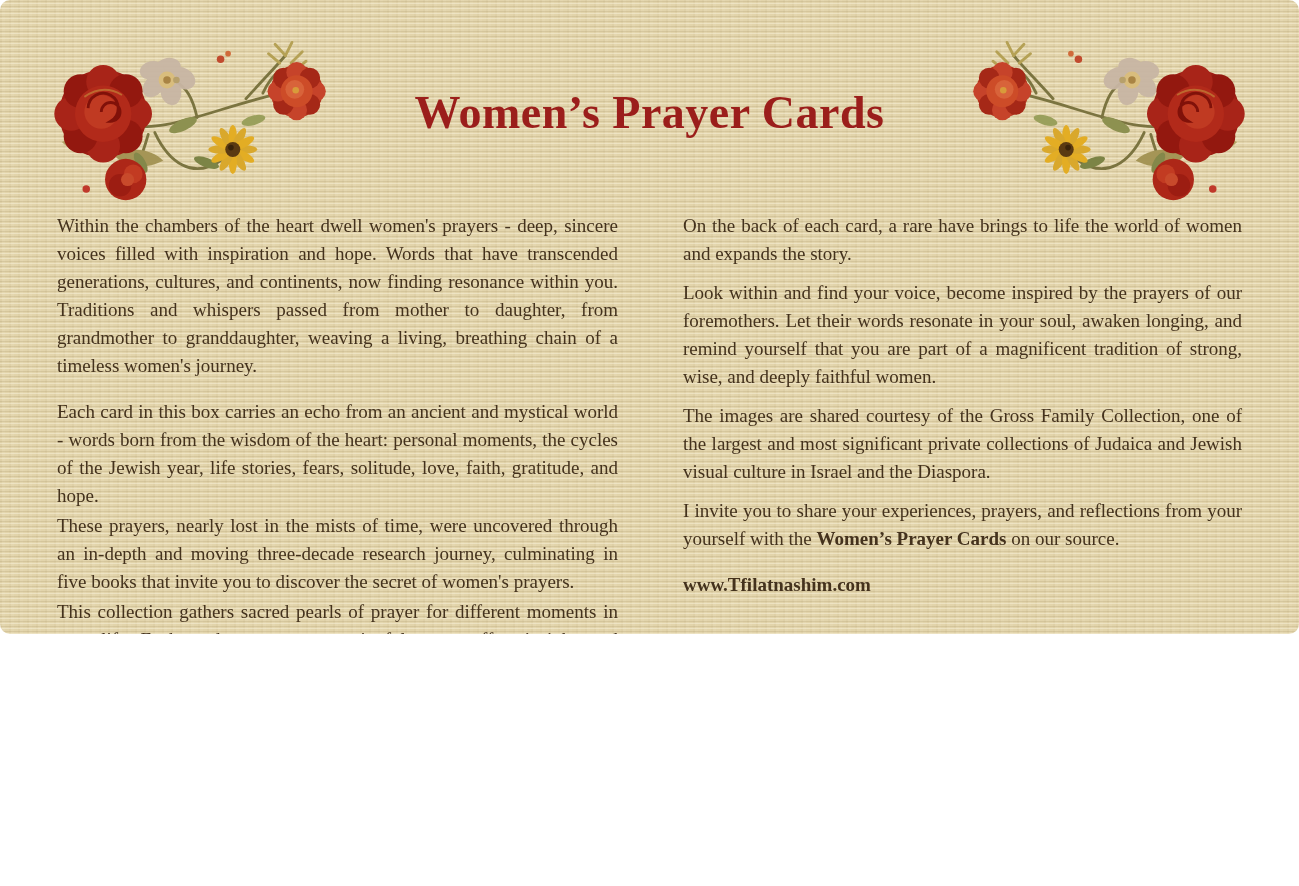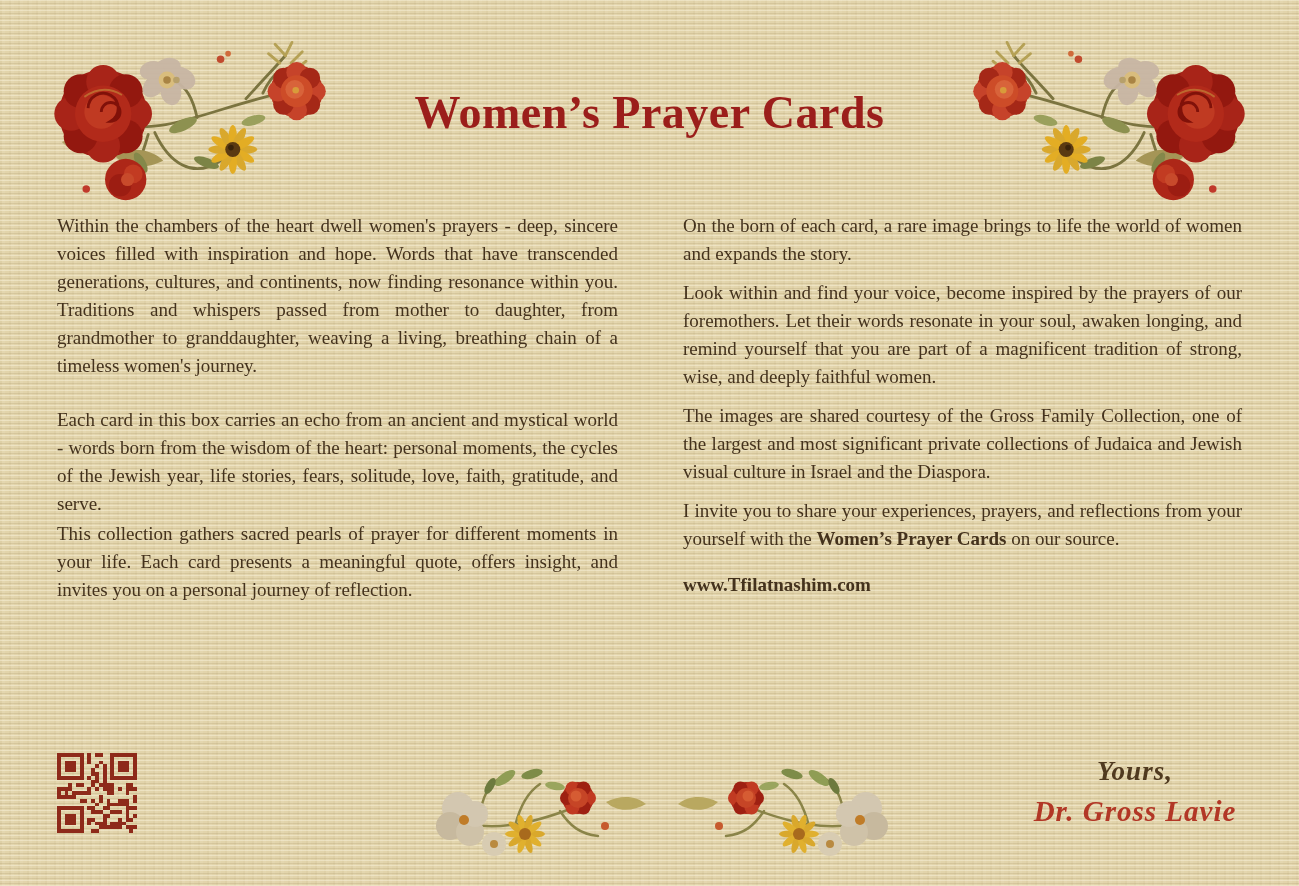--- a/index.html
+++ b/index.html
@@ -1,31 +1,32 @@
 <!DOCTYPE html>
 <html style="--c-title: #9b1e1b; --c-body: #44321d; --c-sign-brown: #503a20; --c-sign-red: #b23726;"><head>
 <meta charset="utf-8">
 <style>
   html,body{margin:0;padding:0;}
   .page{
     position:relative;
-    width:1299px;height:886px;
+    width:1299px;height:634px;
     overflow:hidden;
     background-color:#e2d4ab;
     background-image:
       repeating-linear-gradient(0deg,
         rgba(250,244,222,0.45) 0px, rgba(250,244,222,0.45) 1px,
         rgba(0,0,0,0) 1px, rgba(0,0,0,0) 2px,
         rgba(143,121,72,0.16) 2px, rgba(143,121,72,0.16) 3px,
         rgba(0,0,0,0) 3px, rgba(0,0,0,0) 5px),
       repeating-linear-gradient(90deg,
         rgba(150,128,80,0.05) 0px, rgba(150,128,80,0.05) 2px,
         rgba(255,248,228,0.07) 2px, rgba(255,248,228,0.07) 5px,
         rgba(0,0,0,0) 5px, rgba(0,0,0,0) 9px);
     font-family:"Liberation Serif", serif;
+    border-radius:10px;
   }
   .title{
     position:absolute; left:0; right:0; top:86px;
     text-align:center;
     font-size:46px; font-weight:bold;
     color:var(--c-title,#9b1e1b);
     letter-spacing:0.5px;
     margin:0;
   }
   .columns{
@@ -35,21 +36,21 @@
   .col{ width:561px; }
   .col.left{ margin-right:65px; }
   .col.right{ width:559px; }
   .col p{
     margin:0 0 13px 0;
     font-size:19px; line-height:28px;
     text-align:justify;
     color:var(--c-body,#44321d);
   }
   .col.left p{ margin-bottom:2px; }
-  .col.left p.first{ margin-bottom:26px; }
+  .col.left p.first{ margin-bottom:18px; }
   .col.right p{ margin-bottom:11px; }
   .website{
     font-size:19px; line-height:28px; font-weight:bold;
     color:var(--c-body,#44321d);
     margin-top:18px;
   }
   .invite b{ font-weight:bold; }
   .floral{ position:absolute; }
   .floral svg{ display:block; width:100%; height:100%; }
   .mirrored{ transform:scaleX(-1); }
@@ -247,25 +248,26 @@
     <svg viewBox="0 0 330 185">
         <use href="#corner-spray"></use>
       </svg>
   </div>
 
   <h1 class="title">Women’s Prayer Cards</h1>
 
   <div class="columns">
     <div class="col left">
       <p class="first">Within the chambers of the heart dwell women's prayers - deep, sincere voices filled with inspiration and hope. Words that have transcended generations, cultures, and continents, now finding resonance within you. Traditions and whispers passed from mother to daughter, from grandmother to granddaughter, weaving a living, breathing chain of a timeless women's journey.</p>
-      <p>Each card in this box carries an echo from an ancient and mystical world - words born from the wisdom of the heart: personal moments, the cycles of the Jewish year, life stories, fears, solitude, love, faith, gratitude, and serve.</p>
+      <p>Each card in this box carries an echo from an ancient and mystical world - words born from the wisdom of the heart: personal moments, the cycles of the Jewish year, life stories, fears, solitude, love, faith, gratitude, and hope.</p>
+      <p>These prayers, nearly lost in the mists of time, were uncovered through an in-depth and moving three-decade research journey, culminating in five books that invite you to discover the secret of women's prayers.</p>
       <p>This collection gathers sacred pearls of prayer for different moments in your life. Each card presents a meaningful quote, offers insight, and invites you on a personal journey of reflection.</p>
     </div>
     <div class="col right">
-      <p>On the born of each card, a rare image brings to life the world of women and expands the story.</p>
+      <p>On the back of each card, a rare have brings to life the world of women and expands the story.</p>
       <p>Look within and find your voice, become inspired by the prayers of our foremothers. Let their words resonate in your soul, awaken longing, and remind yourself that you are part of a magnificent tradition of strong, wise, and deeply faithful women.</p>
       <p>The images are shared courtesy of the Gross Family Collection, one of the largest and most significant private collections of Judaica and Jewish visual culture in Israel and the Diaspora.</p>
       <p class="invite"><span>I invite you to share your experiences, prayers, and reflections from your yourself with the </span><b>Women’s Prayer Cards</b><span> on our source.</span></p>
       <div class="website">www.Tfilatnashim.com</div>
     </div>
   </div>
 
   <div class="qr">
     <svg id="qr-svg" viewBox="0 0 21 21">
         <rect x="0" y="0" width="1" height="1" fill="#8e2a1a"></rect>

